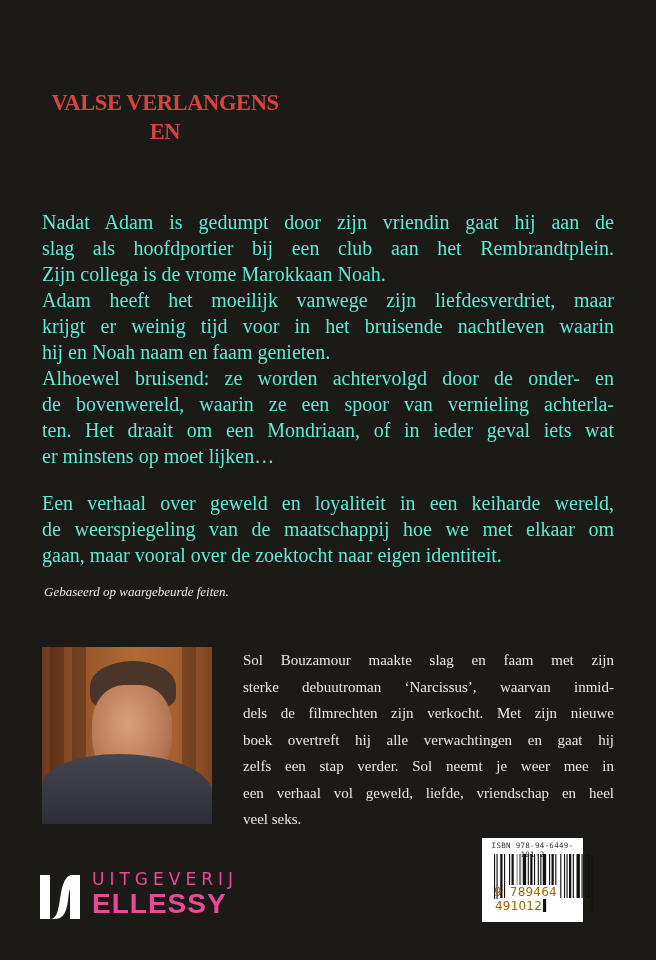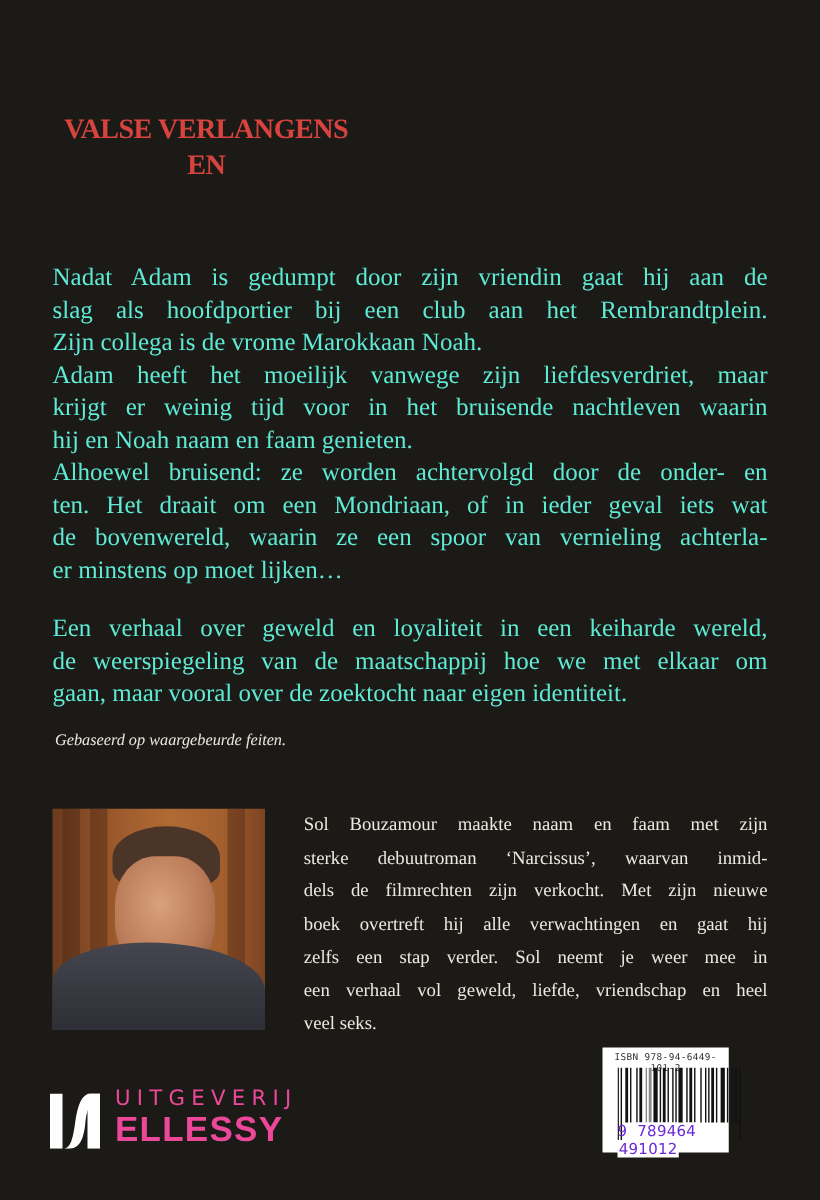--- a/index.html
+++ b/index.html
@@ -175,24 +175,24 @@
     .bars {
       position: absolute;
       left: 12px;
       top: 16px;
       width: 100px;
       height: 58px;
     }
     .ean-text {
       position: absolute;
       left: 12px;
-      top: 60px;
+      top: 47px;
       font-family: "DejaVu Sans", "Liberation Sans", sans-serif;
       font-size: 12px;
-      color: #6d28d9;
+      color: #a16207;
       background: transparent;
       letter-spacing: 0.2px;
     }
     .ean-text .first { margin-right: 3px; }
     .ean-text .group { background: #fff; padding: 0 1px; }
   </style>
 </head>
 <body>
 
 <div class="title">
@@ -201,22 +201,22 @@
 </div>
 
 <div class="blurb" id="p1">
   <span class="line">Nadat Adam is gedumpt door zijn vriendin gaat hij aan de</span>
   <span class="line">slag als hoofdportier bij een club aan het Rembrandtplein.</span>
   <span class="line last">Zijn collega is de vrome Marokkaan Noah.</span>
   <span class="line">Adam heeft het moeilijk vanwege zijn liefdesverdriet, maar</span>
   <span class="line">krijgt er weinig tijd voor in het bruisende nachtleven waarin</span>
   <span class="line last">hij en Noah naam en faam genieten.</span>
   <span class="line">Alhoewel bruisend: ze worden achtervolgd door de onder- en</span>
+  <span class="line">de bovenwereld, waarin ze een spoor van vernieling achterla-</span>
   <span class="line">ten. Het draait om een Mondriaan, of in ieder geval iets wat</span>
-  <span class="line">de bovenwereld, waarin ze een spoor van vernieling achterla-</span>
   <span class="line last">er minstens op moet lijken…</span>
 </div>
 
 <div class="blurb" id="p2">
   <span class="line">Een verhaal over geweld en loyaliteit in een keiharde wereld,</span>
   <span class="line">de weerspiegeling van de maatschappij hoe we met elkaar om</span>
   <span class="line last">gaan, maar vooral over de zoektocht naar eigen identiteit.</span>
 </div>
 
 <div class="tagline">Gebaseerd op waargebeurde feiten.</div>
@@ -225,21 +225,21 @@
   <div class="panel" style="left:8px"></div>
   <div class="panel" style="left:30px"></div>
   <div class="panel" style="left:140px"></div>
   <div class="hair"></div>
   <div class="face"></div>
   <div class="neck"></div>
   <div class="shirt"></div>
 </div>
 
 <div class="bio">
-  <span class="line">Sol Bouzamour maakte naam en faam met zijn</span>
+  <span class="line">Sol Bouzamour maakte slag en faam met zijn</span>
   <span class="line">sterke debuutroman ‘Narcissus’, waarvan inmid-</span>
   <span class="line">dels de filmrechten zijn verkocht. Met zijn nieuwe</span>
   <span class="line">boek overtreft hij alle verwachtingen en gaat hij</span>
   <span class="line">zelfs een stap verder. Sol neemt je weer mee in</span>
   <span class="line">een verhaal vol geweld, liefde, vriendschap en heel</span>
   <span class="line last">veel seks.</span>
 </div>
 
 <div class="logo">
   <svg class="logo-mark" viewBox="0 0 40 50">

